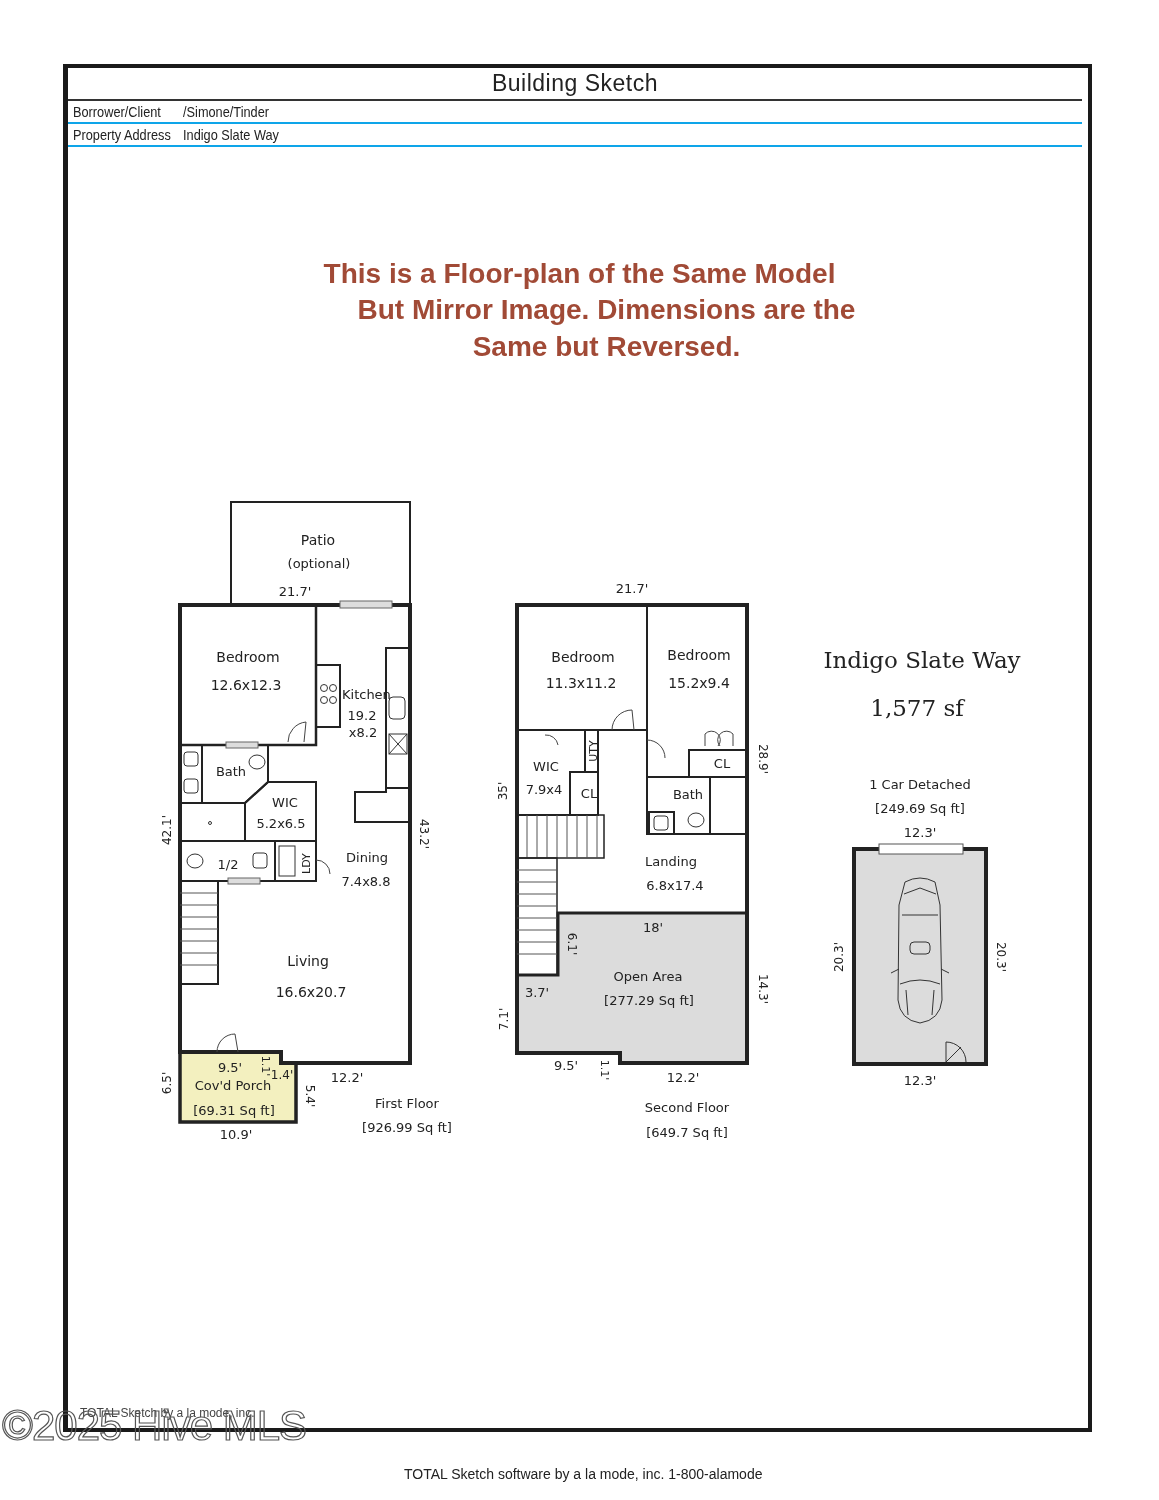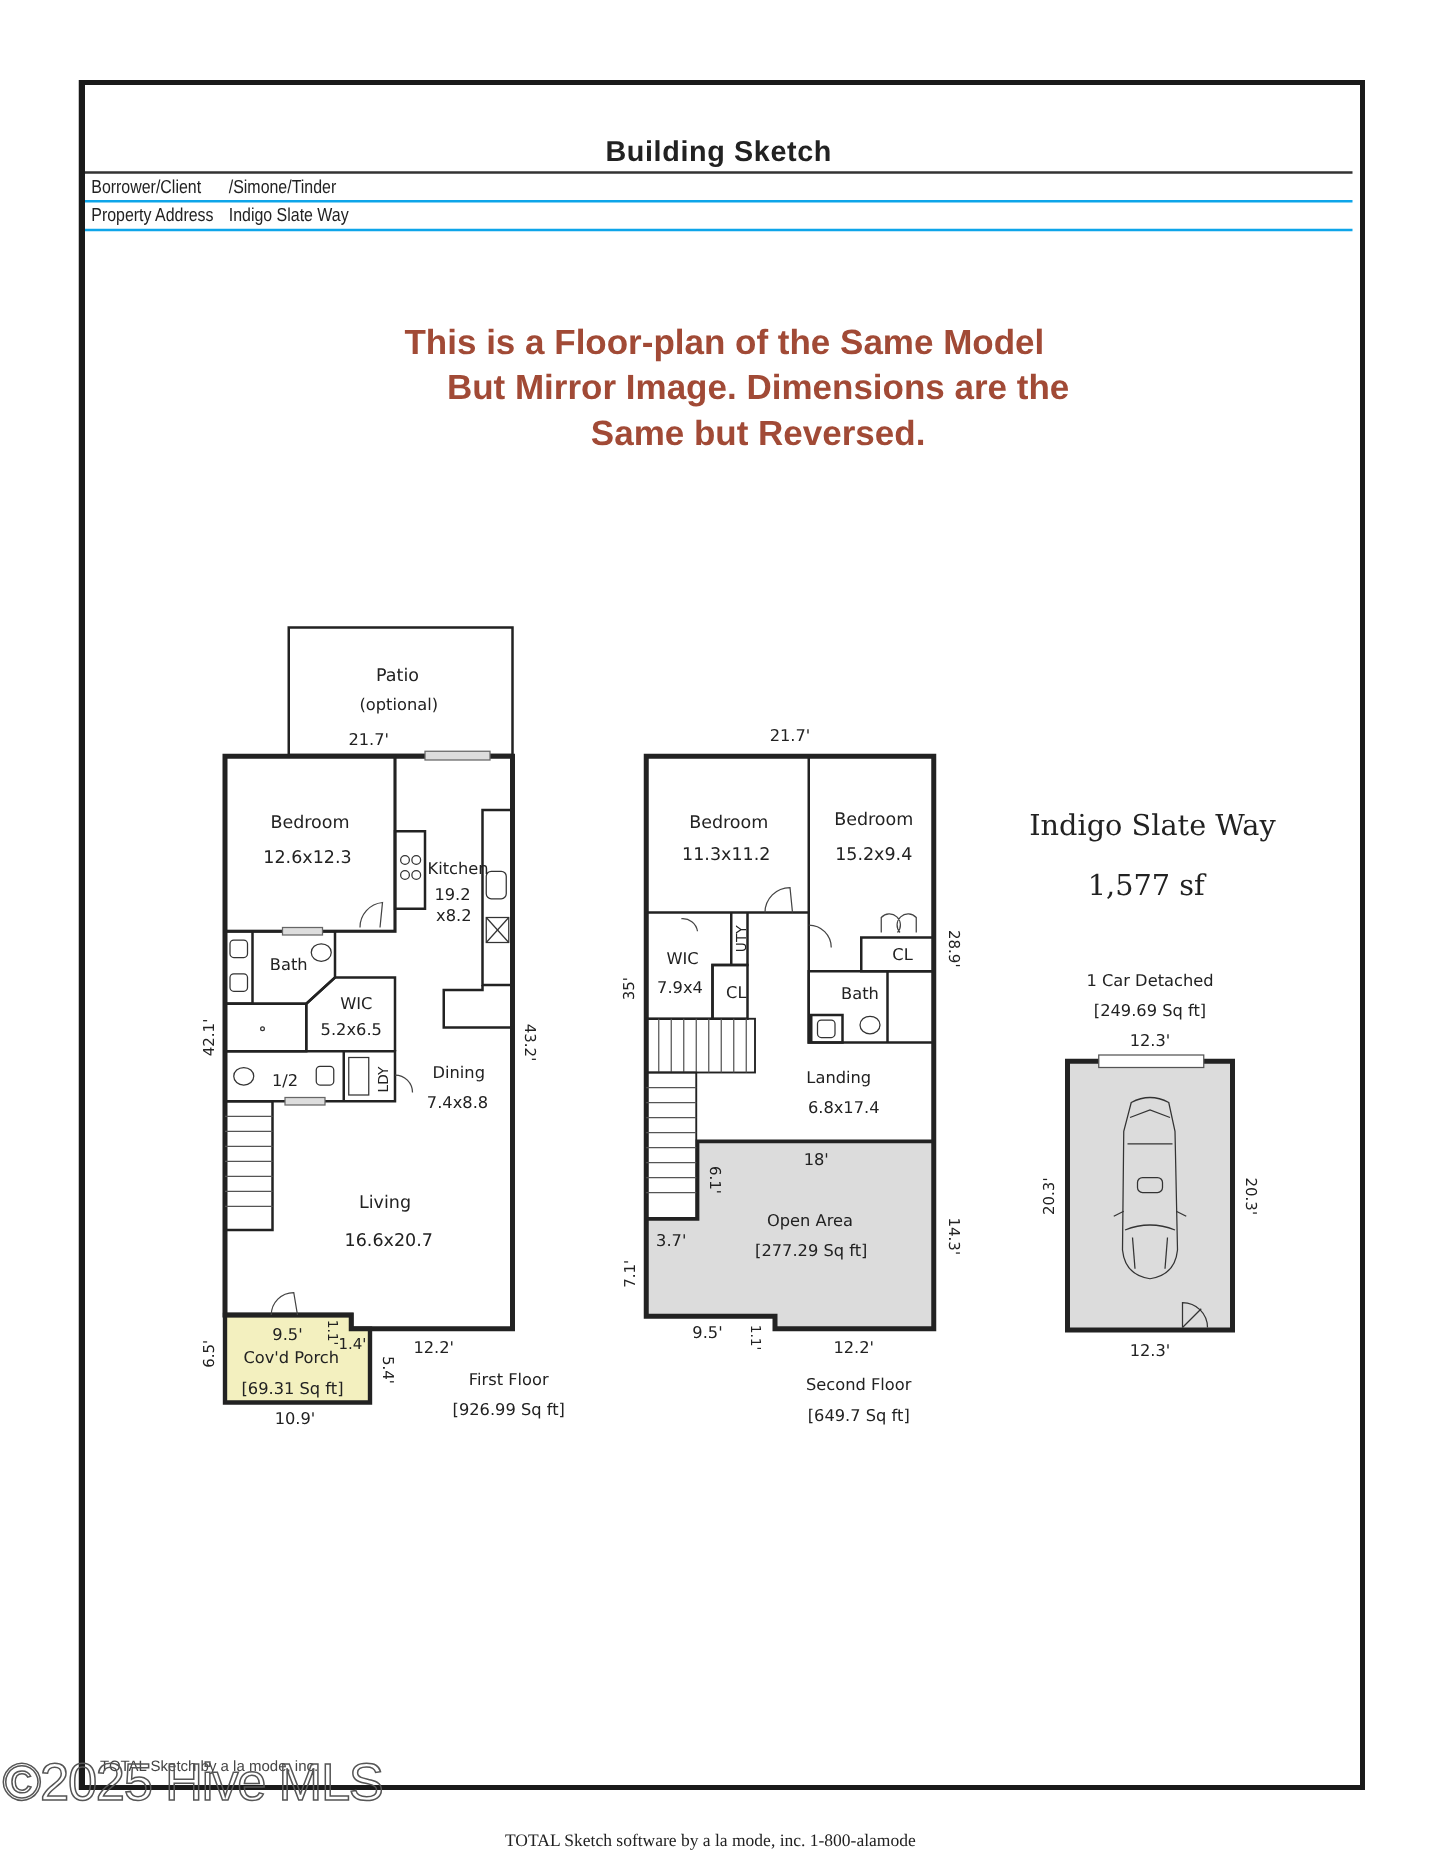--- a/index.html
+++ b/index.html
@@ -1,27 +1,27 @@
 <!DOCTYPE html>
 <html><head>
 <meta charset="utf-8">
 <style>
   html,body{margin:0;padding:0;background:#fff;}
   body{width:1159px;height:1500px;position:relative;overflow:hidden;font-family:"DejaVu Sans",sans-serif;color:#222;}
   .frame{position:absolute;left:63px;top:64px;width:1020px;height:1360px;border:4px solid #1a1a1a;border-left-width:5px;}
   .hdr{position:absolute;left:68px;top:68px;width:1014px;}
-  .hdr-title{height:31px;border-bottom:2px solid #333;text-align:center;font-family:"Liberation Sans",sans-serif;font-weight:bold;font-size:23px;line-height:31px;letter-spacing:0.5px;margin-top:38px;}
+  .hdr-title{height:31px;border-bottom:2px solid #333;text-align:center;font-family:"Liberation Sans",sans-serif;font-weight:normal;font-size:23px;line-height:31px;letter-spacing:0.5px;}
   .hdr-row{height:21px;border-bottom:2px solid #0ea5e9;position:relative;font-family:"Liberation Sans",sans-serif;font-size:15px;line-height:21px;transform-origin:left;}
   .hdr-row span{position:absolute;top:0;white-space:nowrap;transform:scaleX(0.85);transform-origin:left;}
   .notice{position:absolute;left:0;width:1159px;text-align:center;font-family:"Liberation Sans",sans-serif;font-weight:bold;font-size:28px;color:#a14a36;line-height:37px;}
   svg text{font-family:"DejaVu Sans",sans-serif;fill:#222;}
   .serif{font-family:"DejaVu Serif",serif;}
   .credit-small{position:absolute;left:80px;top:1406px;font-family:"Liberation Sans",sans-serif;font-size:12px;color:#444;}
   .watermark{position:absolute;left:2px;top:1402px;font-family:"Liberation Sans",sans-serif;font-size:42px;color:transparent;-webkit-text-stroke:1.2px #555;letter-spacing:-1px;}
-  .footer{position:absolute;left:404px;top:1466px;font-family:Liberation Serif, serif;font-size:14px;color:#222;}
+  .footer{position:absolute;left:404px;top:1466px;font-family:Liberation Sans, sans-serif;font-size:14px;color:#222;}
 </style>
 </head>
 <body>
 
 <div class="frame"></div>
 
 <div class="hdr">
   <div class="hdr-title">Building Sketch</div>
   <div class="hdr-row">
     <span style="left:5px">Borrower/Client</span>

